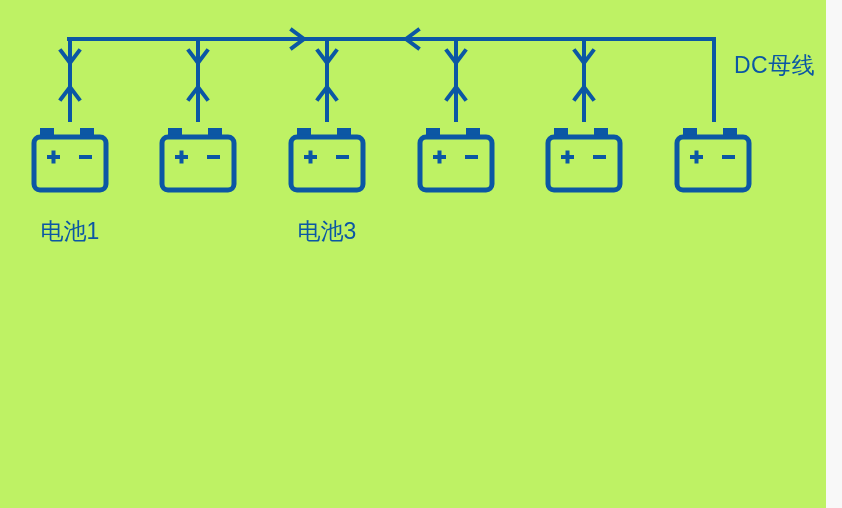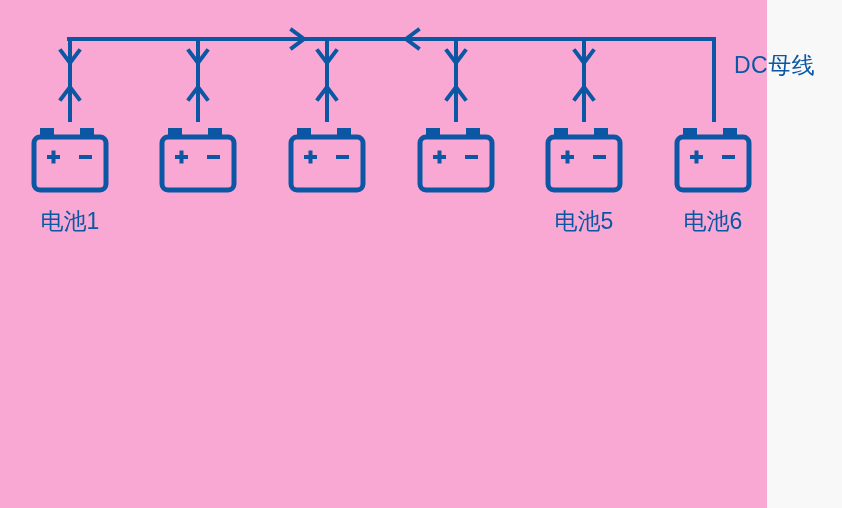--- a/index.html
+++ b/index.html
@@ -10,23 +10,23 @@
   body {
     width: 842px;
     height: 508px;
     background: #f8f8f8;
     font-family: "Liberation Sans", "DejaVu Sans", sans-serif;
     overflow: hidden;
     position: relative;
   }
   #stage {
     position: relative;
-    width: 767px;
+    width: 826px;
     height: 508px;
-    background: #f9a8d4;
+    background: #bef264;
   }
 
   
   #bus-diagram {
     position: absolute;
     left: 0;
     top: 0;
     width: 842px;
     height: 260px;
   }
@@ -39,21 +39,21 @@
     left: 734px;
     top: 50px;
     font-size: 23px;
     color: #0b57a4;
     letter-spacing: 0.5px;
     white-space: nowrap;
   }
 
   .battery-label {
     position: absolute;
-    top: 206px;
+    top: 216px;
     width: 120px;
     text-align: center;
     font-size: 23px;
     color: #0b57a4;
     white-space: nowrap;
   }
 
   
   .bar-row {
     position: absolute;
@@ -153,22 +153,21 @@
           <rect x="677" y="137" width="72" height="53" rx="6" ry="6" stroke="#0b57a4" stroke-width="5" fill="none"></rect>
           <path d="M690 157 h13 M696.5 150.5 v13" stroke="#0b57a4" stroke-width="4"></path>
           <path d="M722 157 h13" stroke="#0b57a4" stroke-width="4"></path>
         </g>
       </g>
     </svg>
 
     <div class="dc-bus-label">DC母线</div>
 
     <div class="battery-label" style="left:10px">电池1</div>
-    <div class="battery-label" style="left:524px">电池5</div>
-    <div class="battery-label" style="left:653px">电池6</div>
+    <div class="battery-label" style="left:267px">电池3</div>
   </div>
 
   <div class="bar-row" id="row-traditional">
     
     
     
     
   </div>
 
   <div class="bar-row" id="row-nebula">

